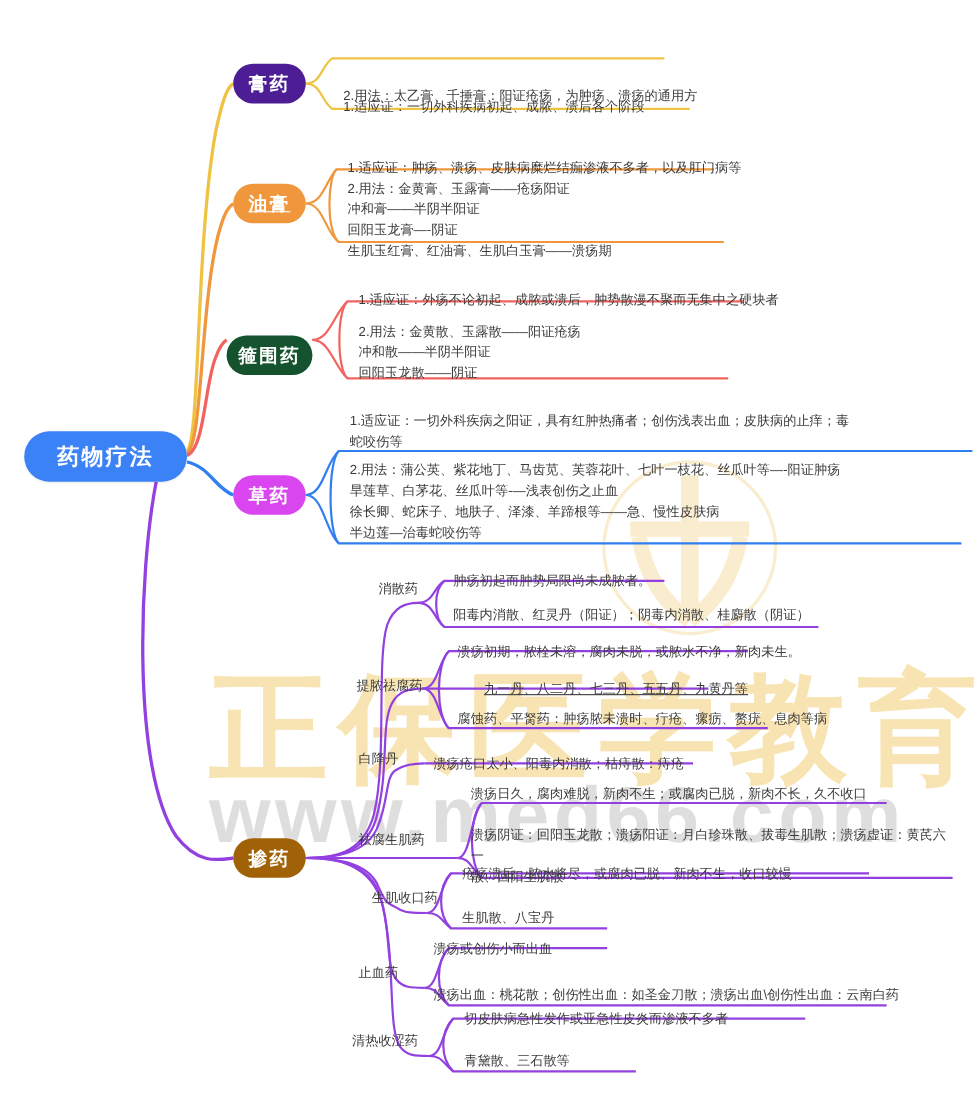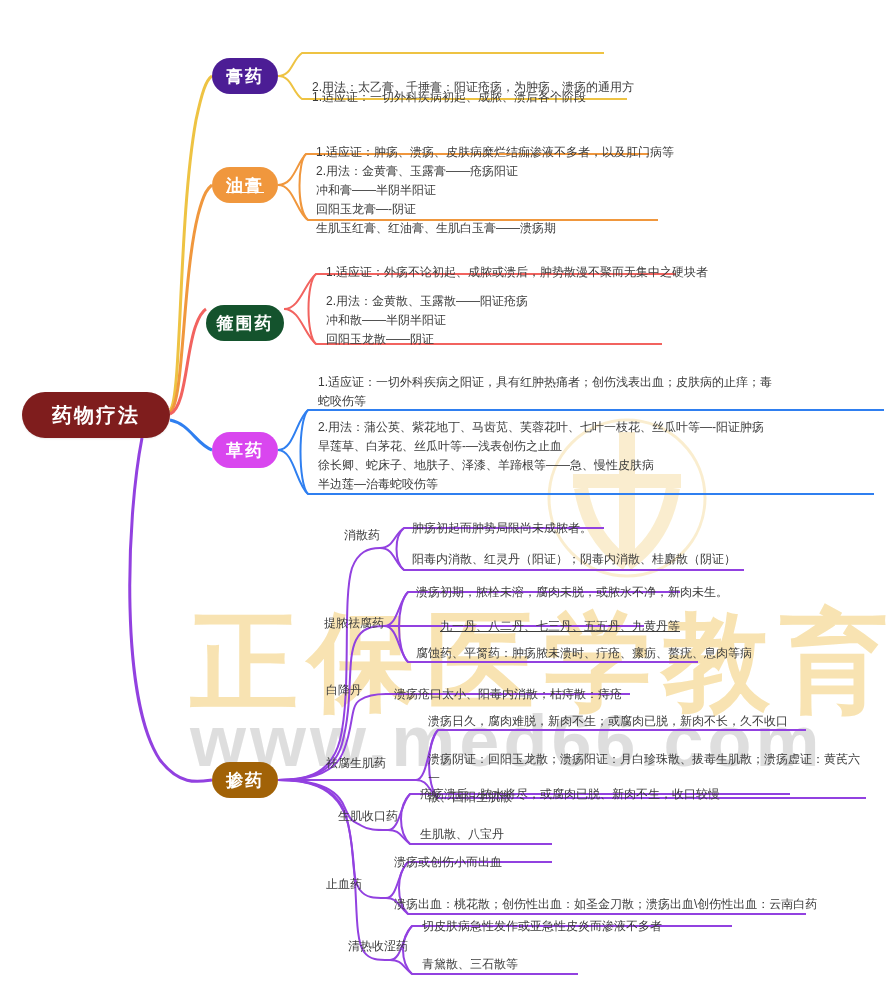--- a/index.html
+++ b/index.html
@@ -39,21 +39,21 @@
     border-radius: 999px;
     color: #ffffff;
     font-size: 17px;
     font-weight: bold;
     display: flex; align-items: center; justify-content: center;
     letter-spacing: 2px;
     white-space: nowrap;
   }
   .root {
     left: 22px; top: 392px; width: 148px; height: 46px;
-    background: #7f1d1d; font-size: 20px;
+    background: #3b82f6; font-size: 20px;
     box-shadow: 0 1px 2px rgba(0,0,0,.08);
   }
   .branch { width: 66px; height: 36px; }
   .b-gaoyao  { left: 212px; top: 58px;  background: #4c1d95; }
   .b-yougao  { left: 212px; top: 167px; background: #f0973d; text-decoration: underline; }
   .b-guwei   { left: 206px; top: 305px; width: 78px; background: #14532d; }
   .b-caoyao  { left: 212px; top: 432px; background: #d946ef; }
   .b-canyao  { left: 212px; top: 762px; background: #a16207; }
 
   
@@ -179,21 +179,21 @@
 旱莲草、白茅花、丝瓜叶等-—浅表创伤之止血
 徐长卿、蛇床子、地肤子、泽漆、羊蹄根等——急、慢性皮肤病
 半边莲—治毒蛇咬伤等</div>
 
   <div class="sub-label" style="left:344px; top:527px;">消散药</div>
   <div class="sub-label" style="left:324px; top:615px;">提脓祛腐药</div>
   <div class="sub-label" style="left:326px; top:682px;">白降丹</div>
   <div class="sub-label" style="left:326px; top:755px;">祛腐生肌药</div>
   <div class="sub-label" style="left:338px; top:808px;">生肌收口药</div>
   <div class="sub-label" style="left:326px; top:876px;">止血药</div>
-  <div class="sub-label" style="left:320px; top:938px;margin-left:28px;">清热收涩药</div>
+  <div class="sub-label" style="left:320px; top:938px;">清热收涩药</div>
 
   <div class="leaf" style="left:412px; top:519px;">肿疡初起而肿势局限尚未成脓者。</div>
   <div class="leaf" style="left:412px; top:550px;">阳毒内消散、红灵丹（阳证）；阴毒内消散、桂麝散（阴证）</div>
 
   <div class="leaf" style="left:416px; top:583px;">溃疡初期，脓栓未溶，腐肉未脱，或脓水不净，新肉未生。</div>
   <div class="leaf" style="left:440px; top:617px;text-decoration:underline;">九一丹、八二丹、七三丹、五五丹、九黄丹等</div>
   <div class="leaf" style="left:416px; top:644px;">腐蚀药、平胬药：肿疡脓未溃时、疔疮、瘰疬、赘疣、息肉等病</div>
 
   <div class="leaf" style="left:394px; top:685px;">溃疡疮口太小、阳毒内消散；枯痔散：痔疮</div>
 

